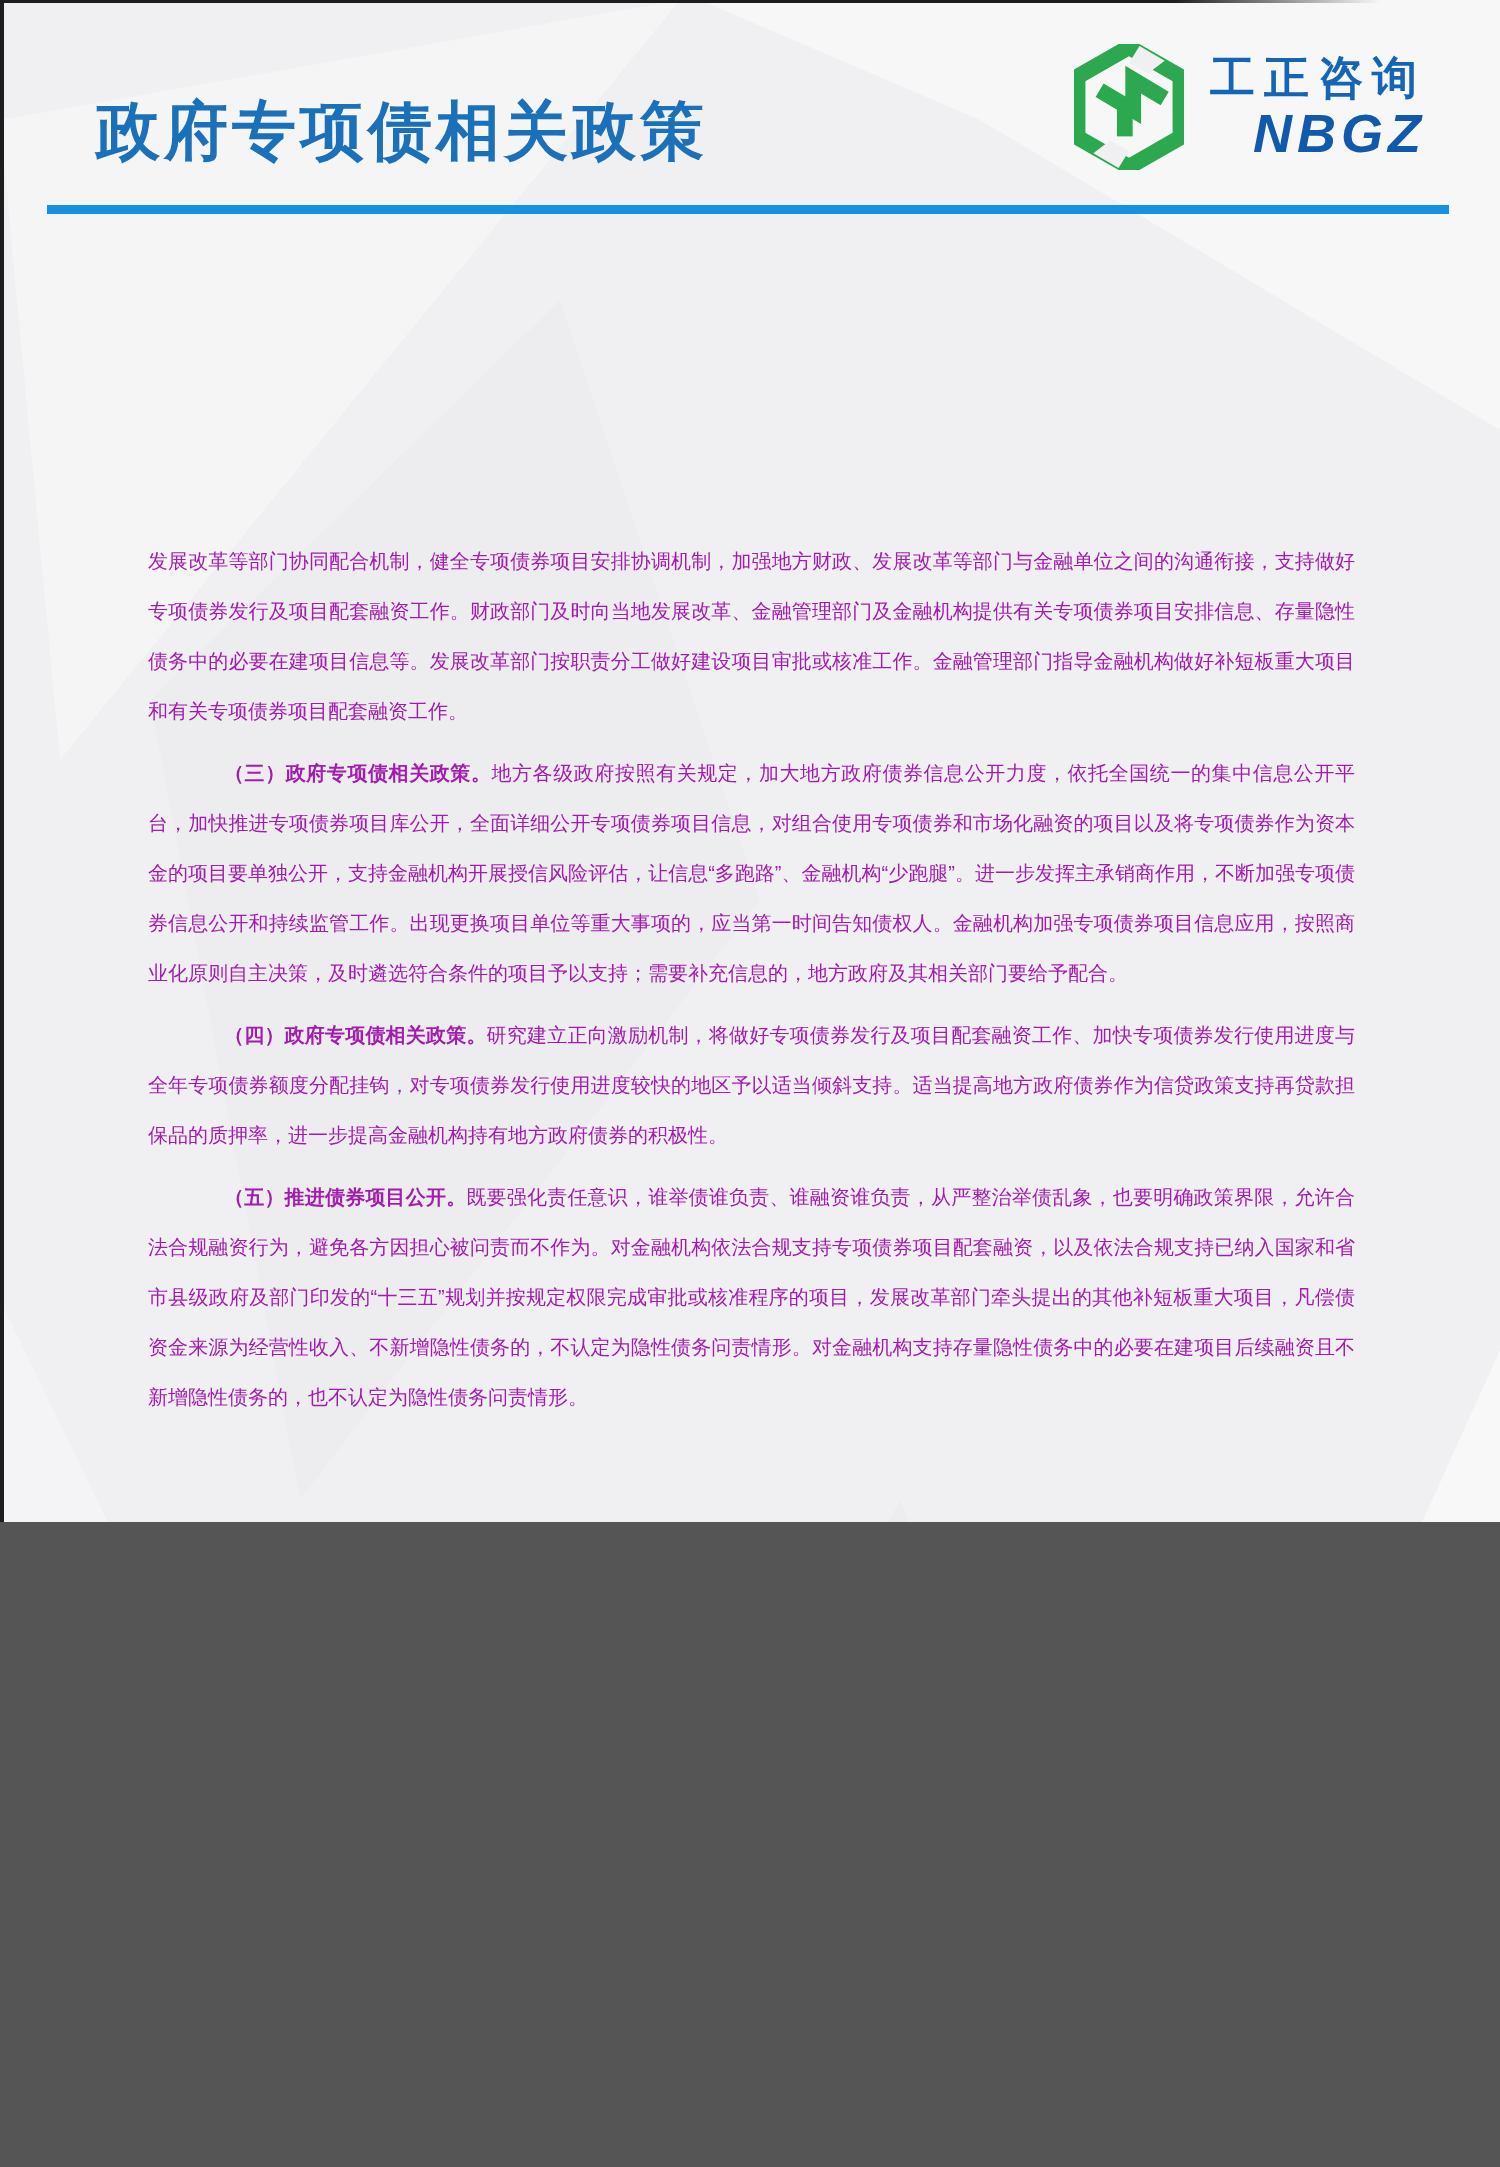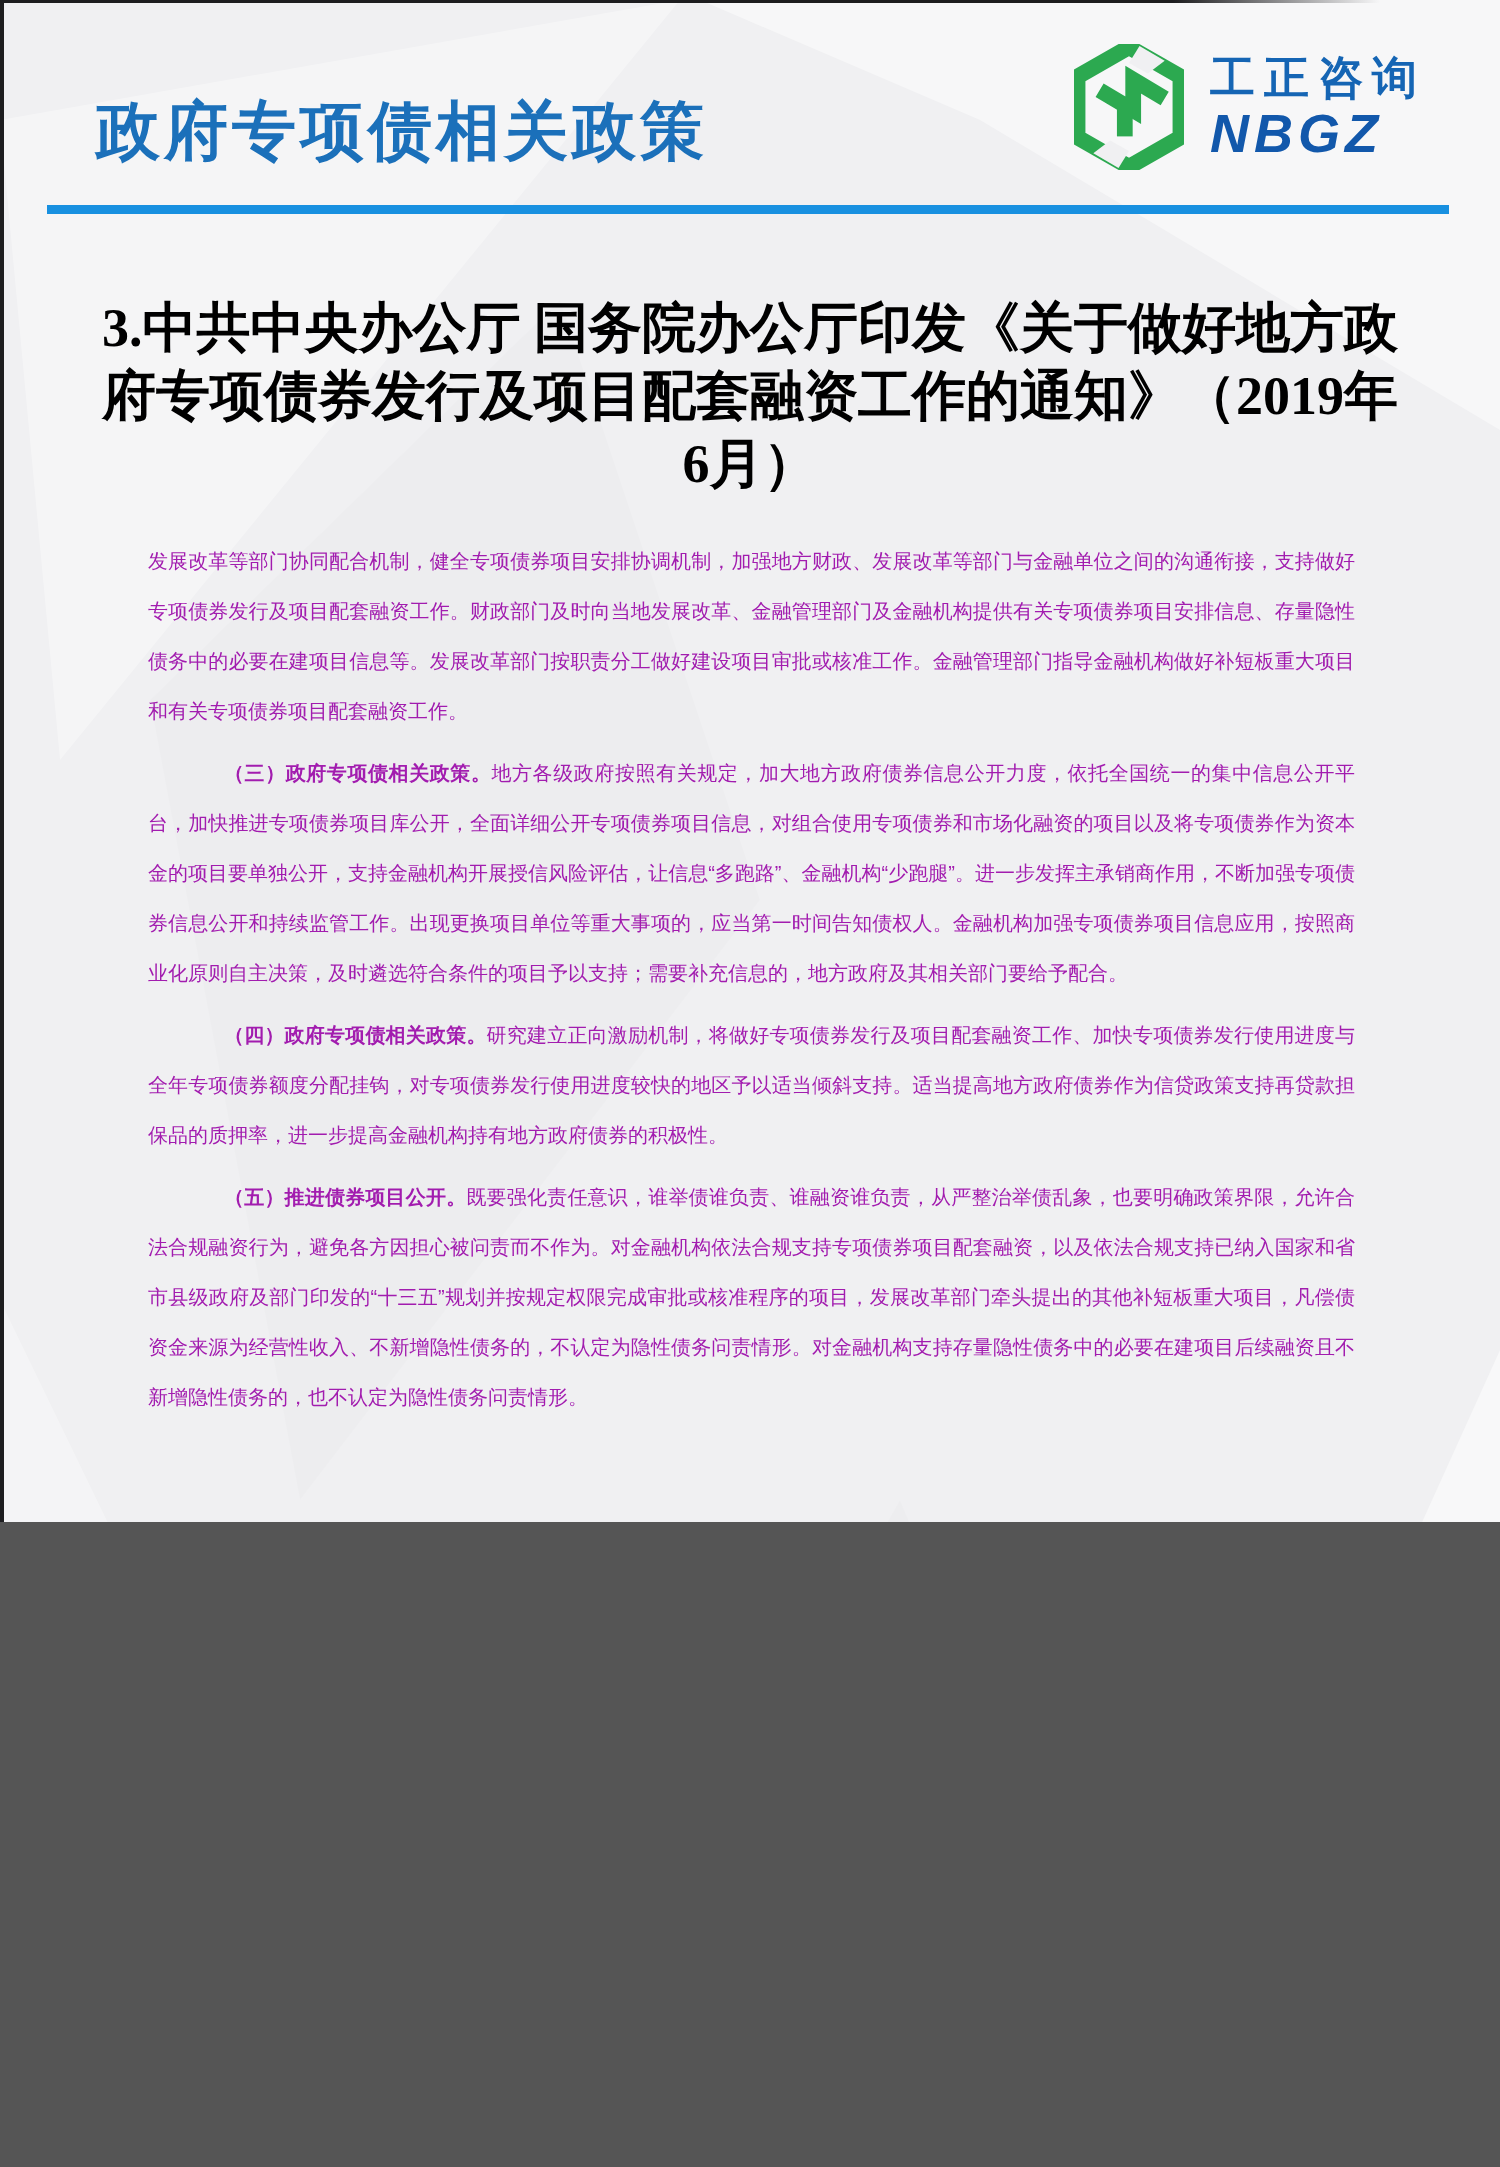--- a/index.html
+++ b/index.html
@@ -23,21 +23,21 @@
 
   
   .header-title {
     position: absolute; left: 96px; top: 92px;
     font-family: "Liberation Serif", "DejaVu Serif", serif;
     font-weight: bold; font-size: 64px; line-height: 80px;
     letter-spacing: 4px; color: #1b70ba; white-space: nowrap;
   }
   .logo { position: absolute; top: 44px; right: 74px; display: flex; align-items: center; }
   .logo-mark { width: 110px; height: 126px; margin-right: 26px; }
-  .logo-text { display: flex; flex-direction: column; justify-content: center; }
+  .logo-text { display: flex; flex-direction: column; justify-content: center; align-items: flex-end; }
   .logo-zh {
     font-size: 45px; font-weight: bold; color: #1565b4;
     letter-spacing: 9px; line-height: 52px; white-space: nowrap;
   }
   .logo-en {
     font-size: 54px; font-weight: bold; color: #1258ab;
     letter-spacing: 5px; line-height: 58px; white-space: nowrap; font-style: italic;
   }
   .divider {
     position: absolute; left: 47px; top: 205px;
@@ -102,21 +102,20 @@
       <polygon points="42,118 18,104 34,92 52,102" fill="#f0f0f2"></polygon>
     </svg>
     <div class="logo-text">
       <div class="logo-zh">工正咨询</div>
       <div class="logo-en">NBGZ</div>
     </div>
   </div>
 
   <div class="divider"></div>
 
-  <h1 class="doc-title">3.中共中央办公厅 国务院办公厅印发《关于做好地方政府专项债券发行及项目配套融资工作的通知》（2019年6月）</h1>
 
   <div class="doc-body">
     <p><span class="lead"></span><span>发展改革等部门协同配合机制，健全专项债券项目安排协调机制，加强地方财政、发展改革等部门与金融单位之间的沟通衔接，支持做好专项债券发行及项目配套融资工作。财政部门及时向当地发展改革、金融管理部门及金融机构提供有关专项债券项目安排信息、存量隐性债务中的必要在建项目信息等。发展改革部门按职责分工做好建设项目审批或核准工作。金融管理部门指导金融机构做好补短板重大项目和有关专项债券项目配套融资工作。</span></p>
     <p class="indented"><span class="lead">（三）政府专项债相关政策。</span><span>地方各级政府按照有关规定，加大地方政府债券信息公开力度，依托全国统一的集中信息公开平台，加快推进专项债券项目库公开，全面详细公开专项债券项目信息，对组合使用专项债券和市场化融资的项目以及将专项债券作为资本金的项目要单独公开，支持金融机构开展授信风险评估，让信息“多跑路”、金融机构“少跑腿”。进一步发挥主承销商作用，不断加强专项债券信息公开和持续监管工作。出现更换项目单位等重大事项的，应当第一时间告知债权人。金融机构加强专项债券项目信息应用，按照商业化原则自主决策，及时遴选符合条件的项目予以支持；需要补充信息的，地方政府及其相关部门要给予配合。</span></p>
     <p class="indented"><span class="lead">（四）政府专项债相关政策。</span><span>研究建立正向激励机制，将做好专项债券发行及项目配套融资工作、加快专项债券发行使用进度与全年专项债券额度分配挂钩，对专项债券发行使用进度较快的地区予以适当倾斜支持。适当提高地方政府债券作为信贷政策支持再贷款担保品的质押率，进一步提高金融机构持有地方政府债券的积极性。</span></p>
     <p class="indented"><span class="lead">（五）推进债券项目公开。</span><span>既要强化责任意识，谁举债谁负责、谁融资谁负责，从严整治举债乱象，也要明确政策界限，允许合法合规融资行为，避免各方因担心被问责而不作为。对金融机构依法合规支持专项债券项目配套融资，以及依法合规支持已纳入国家和省市县级政府及部门印发的“十三五”规划并按规定权限完成审批或核准程序的项目，发展改革部门牵头提出的其他补短板重大项目，凡偿债资金来源为经营性收入、不新增隐性债务的，不认定为隐性债务问责情形。对金融机构支持存量隐性债务中的必要在建项目后续融资且不新增隐性债务的，也不认定为隐性债务问责情形。</span></p>
   </div>
 
   <div class="page-number">40/26</div>
 

